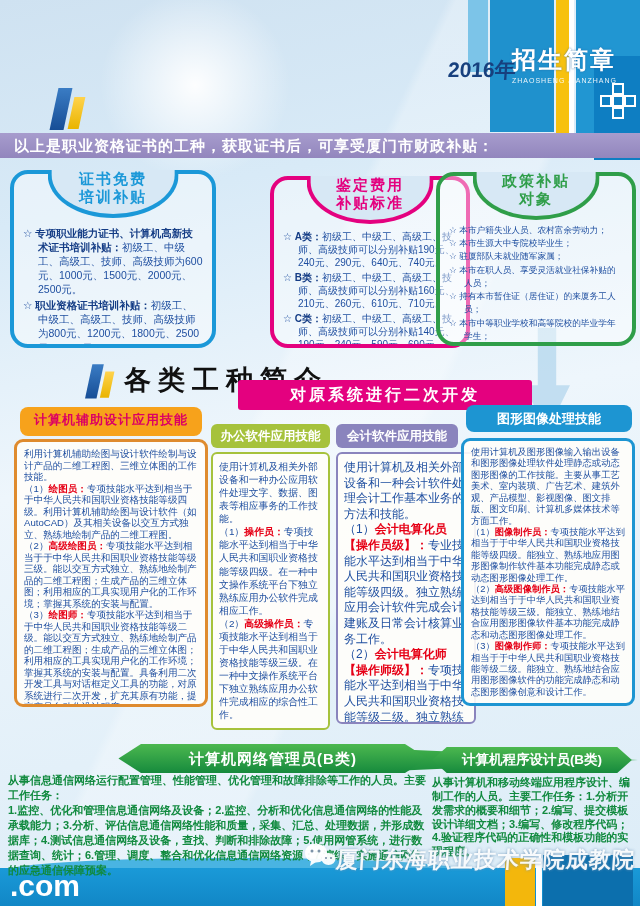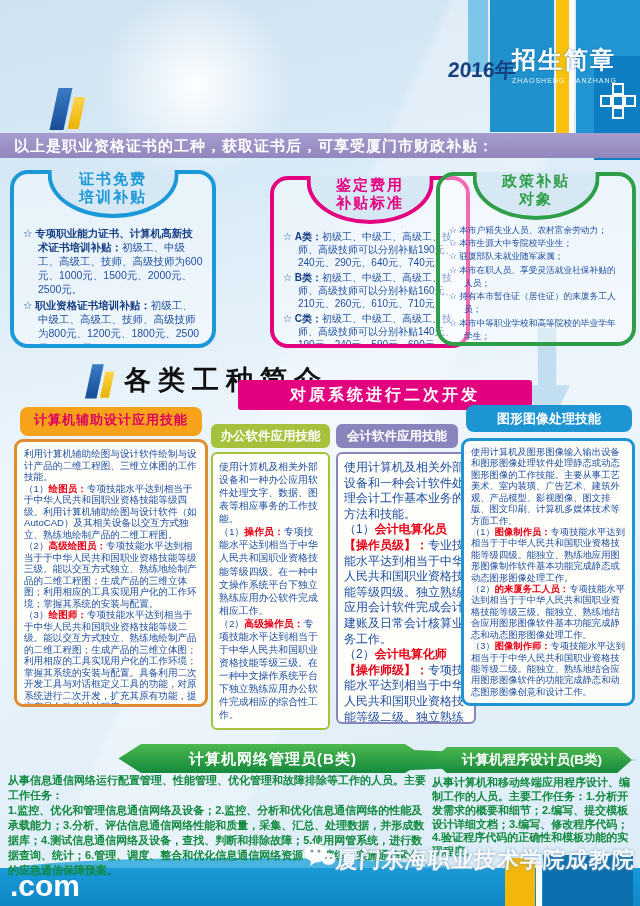--- a/index.html
+++ b/index.html
@@ -199,21 +199,21 @@
   <div class="abs col-box" id="col3-box">
     <p class="citem">使用计算机及相关外部设备和一种会计软件处理会计工作基本业务的方法和技能。</p>
     <p class="citem"><span class="num">（1）</span><span class="lbl">会计电算化员【操作员级】：</span><span>专业技能水平达到相当于中华人民共和国职业资格技能等级四级。独立熟练应用会计软件完成会计建账及日常会计核算业务工作。</span></p>
     <p class="citem"><span class="num">（2）</span><span class="lbl">会计电算化师【操作师级】：</span><span>专项技能水平达到相当于中华人民共和国职业资格技能等级二级。独立熟练应用会计软件完成会计核算体系的建立和企业财务会计核算工作，并能组织和管理会计软件系统的实施及运行。</span></p>
   </div>
 
   <div class="abs col-hdr" id="col4-hdr">图形图像处理技能</div>
   <div class="abs col-box" id="col4-box">
     <p class="citem">使用计算机及图形图像输入输出设备和图形图像处理软件处理静态或动态图形图像的工作技能。主要从事工艺美术、室内装璜、广告艺术、建筑外观、产品模型、影视图像、图文排版、图文印刷、计算机多媒体技术等方面工作。</p>
     <p class="citem"><span class="num">（1）</span><span class="lbl">图像制作员：</span><span>专项技能水平达到相当于于中华人民共和国职业资格技能等级四级。能独立、熟练地应用图形图像制作软件基本功能完成静态或动态图形图像处理工作。</span></p>
-    <p class="citem"><span class="num">（2）</span><span class="lbl">的来厦务工人员：</span><span>专项技能水平达到相当于于中华人民共和国职业资格技能等级三级。能独立、熟练地结合应用图形图像软件基本功能完成静态和动态图形图像处理工作。</span></p>
+    <p class="citem"><span class="num">（2）</span><span class="lbl">高级图像制作员：</span><span>专项技能水平达到相当于于中华人民共和国职业资格技能等级三级。能独立、熟练地结合应用图形图像软件基本功能完成静态和动态图形图像处理工作。</span></p>
     <p class="citem"><span class="num">（3）</span><span class="lbl">图像制作师：</span><span>专项技能水平达到相当于于中华人民共和国职业资格技能等级二级。能独立、熟练地结合应用图形图像软件的功能完成静态和动态图形图像创意和设计工作。</span></p>
   </div>
 
   <div class="abs ribbon-tail"></div>
   <div class="abs ribbon" id="ribbon-left">计算机网络管理员(B类)</div>
   <div class="abs job-text" id="job-left">
     <span>从事信息通信网络运行配置管理、性能管理、优化管理和故障排除等工作的人员。主要工作任务：</span><br>
     <span>1.监控、优化和管理信息通信网络及设备；2.监控、分析和优化信息通信网络的性能及承载能力；3.分析、评估信息通信网络性能和质量，采集、汇总、处理数据，并形成数据库；4.测试信息通信网络及设备，查找、判断和排除故障；5.使用网管系统，进行数据查询、统计；6.管理、调度、整合和优化信息通信网络资源；7.演练、实施通信网络的应急通信保障预案。</span>
   </div>
   <div class="abs ribbon" id="ribbon-right">计算机程序设计员(B类)</div>

